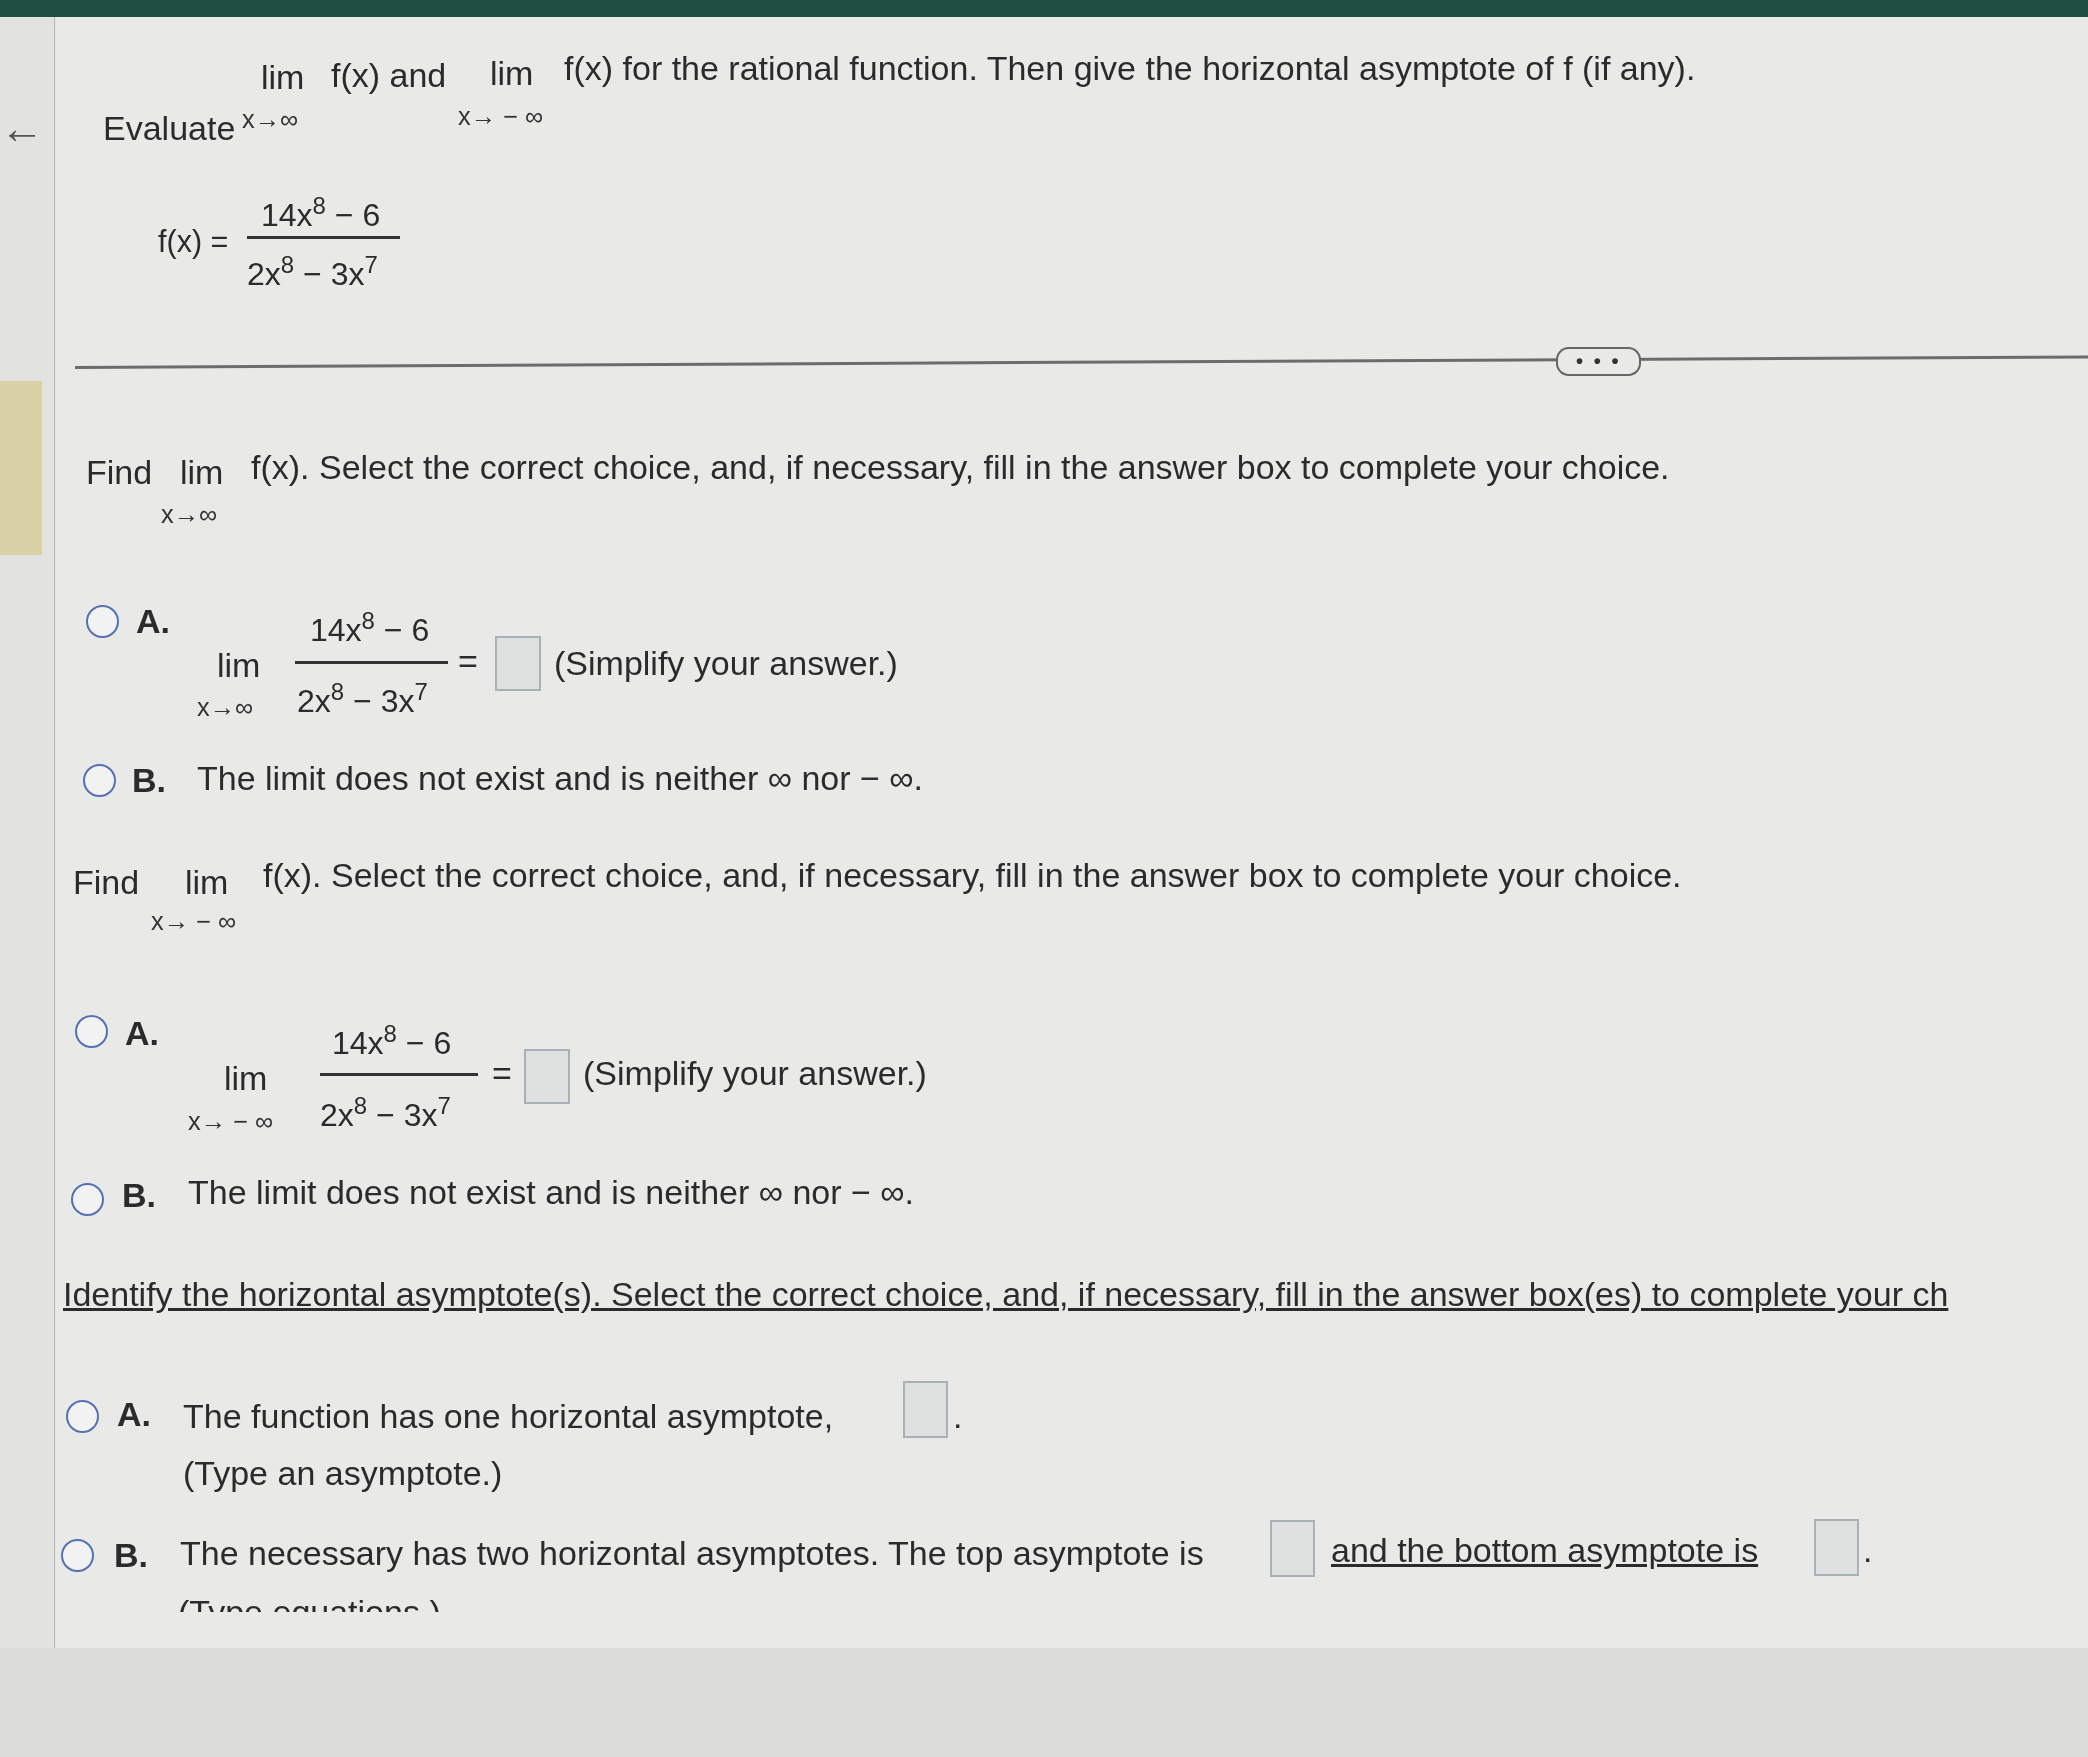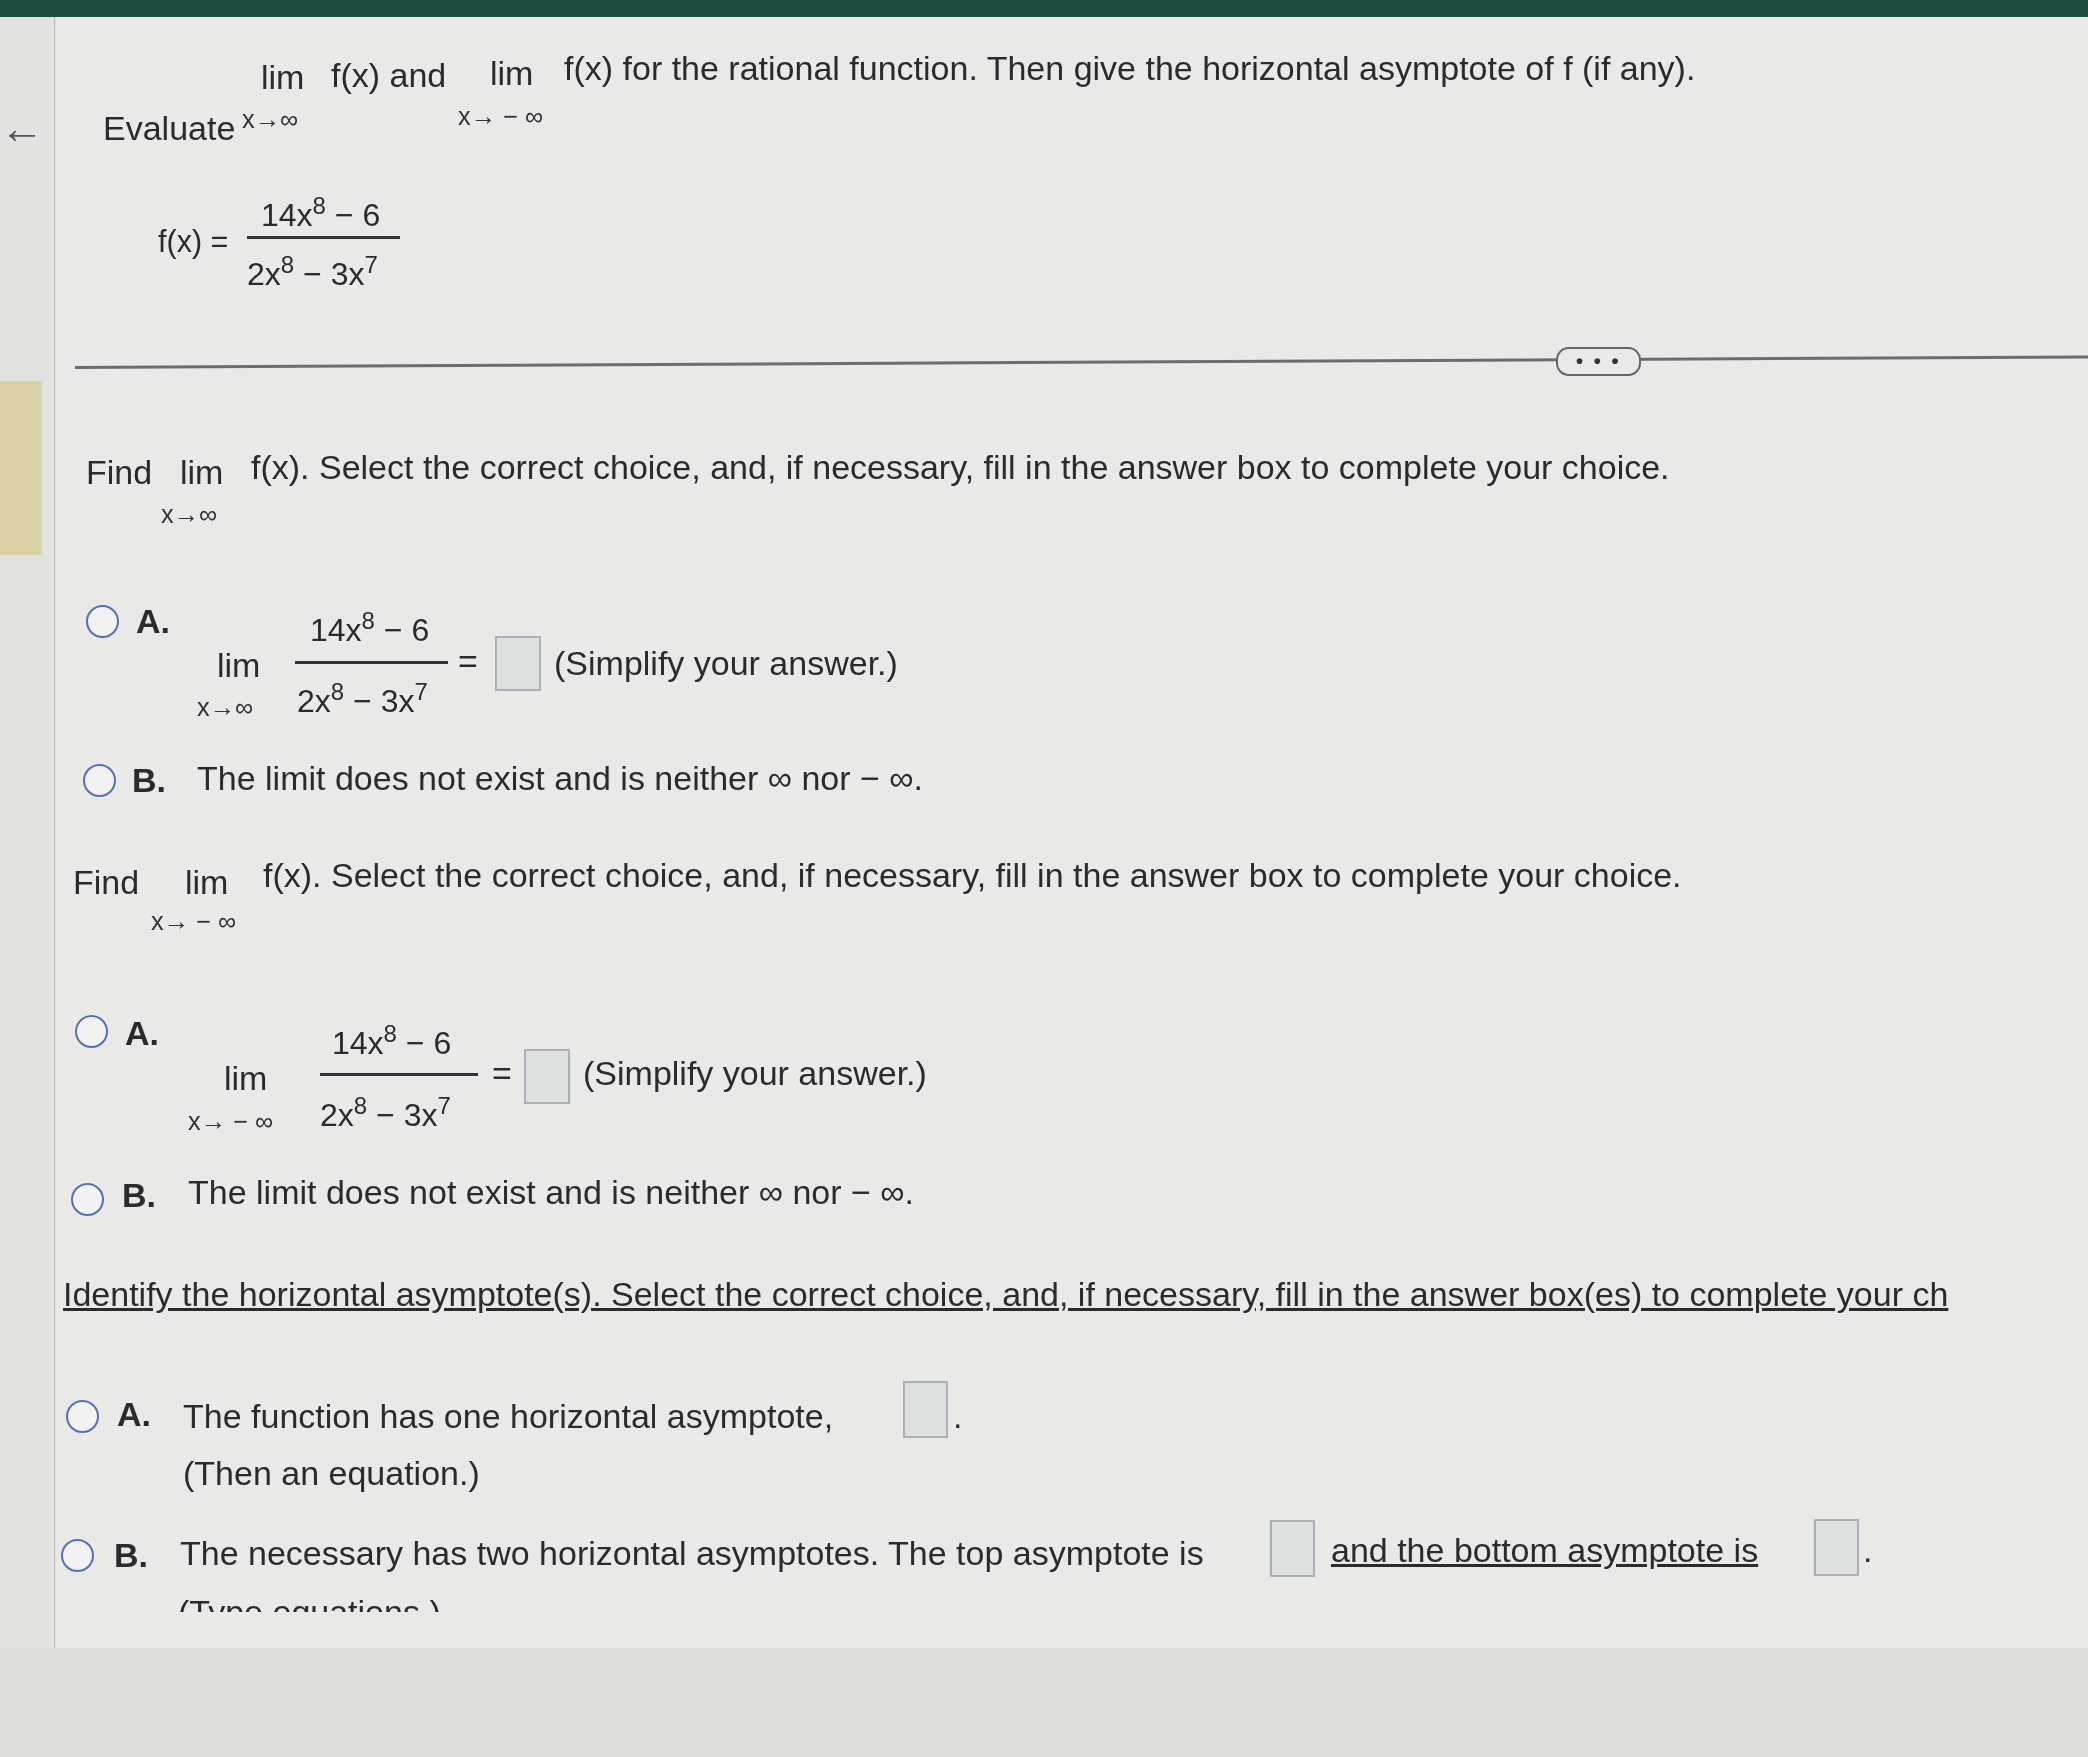--- a/index.html
+++ b/index.html
@@ -106,21 +106,21 @@
 </div>
 
 <div>
   <span class="t" style="left:63px;top:1275px;text-decoration:underline;">Identify the horizontal asymptote(s). Select the correct choice, and, if necessary, fill in the answer box(es) to complete your ch</span>
 
   <div class="radio" style="left:66px;top:1400px;"></div>
   <span class="optlabel" style="left:117px;top:1395px;">A.</span>
   <span class="t" style="left:183px;top:1397px;">The function has one horizontal asymptote,</span>
   <div class="ansbox-sm" style="left:903px;top:1381px;"></div>
   <span class="t" style="left:953px;top:1397px;">.</span>
-  <span class="t" style="left:183px;top:1454px;">(Then an equation.)</span>
+  <span class="t" style="left:183px;top:1454px;">(Type an asymptote.)</span>
 
   <div class="radio" style="left:61px;top:1539px;"></div>
   <span class="optlabel" style="left:114px;top:1536px;">B.</span>
   <span class="t" style="left:180px;top:1534px;">The necessary has two horizontal asymptotes. The top asymptote is</span>
   <div class="ansbox-sm" style="left:1270px;top:1520px;"></div>
   <span class="t" style="left:1331px;top:1531px;text-decoration:underline;">and the bottom asymptote is</span>
   <div class="ansbox-sm" style="left:1814px;top:1519px;"></div>
   <span class="t" style="left:1863px;top:1531px;">.</span>
   <div style="position:absolute;left:178px;top:1593px;height:18.6px;overflow:hidden;">
     <span class="t" style="position:relative;top:0;">(Type equations.)</span>

